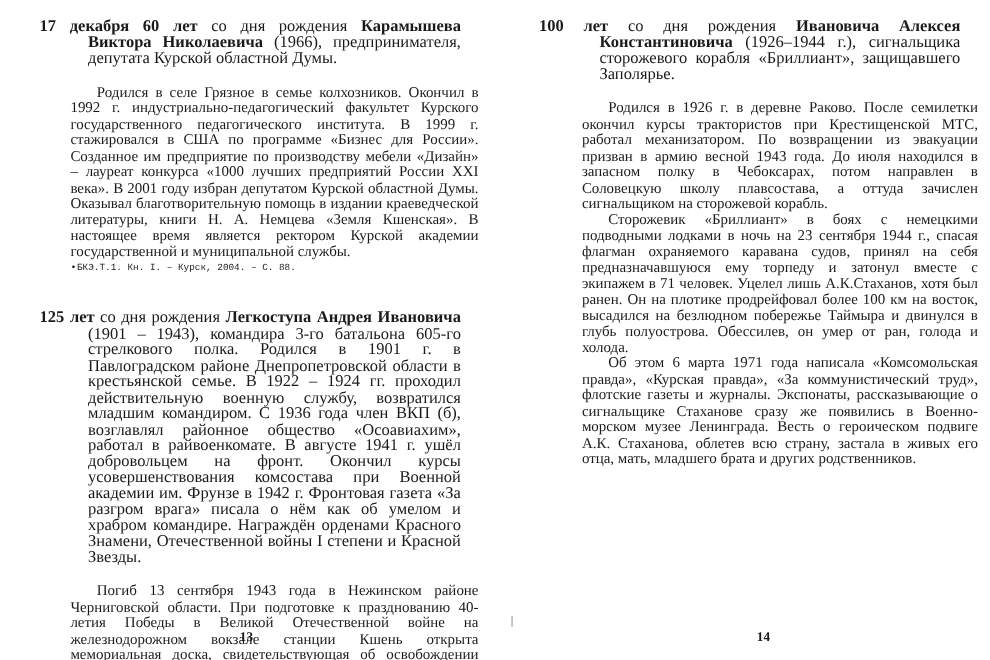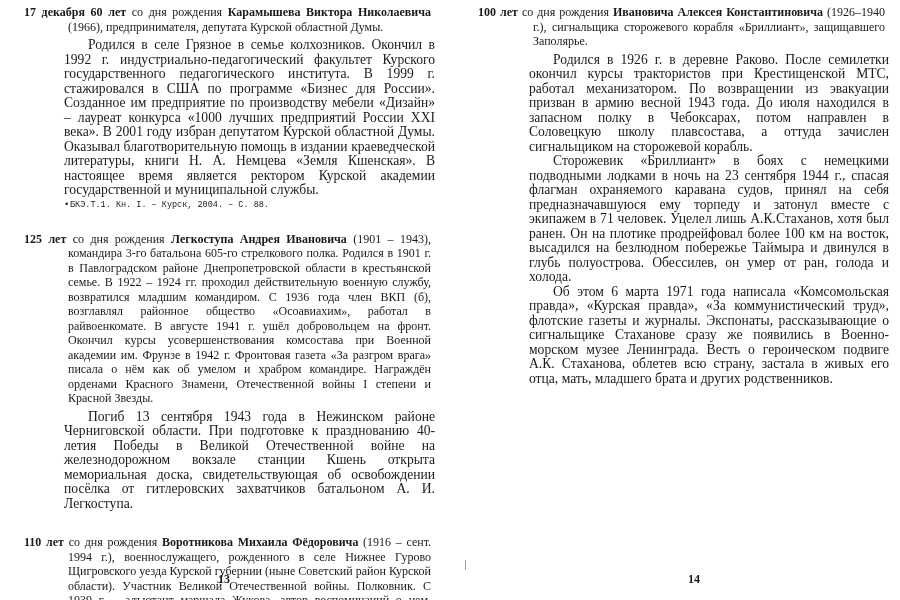--- a/index.html
+++ b/index.html
@@ -9,21 +9,21 @@
     font-family: "Liberation Serif", "DejaVu Serif", serif;
   }
   .page { position: absolute; top: 0; height: 600px; }
   .page-left { left: 0; width: 450px; }
   .page-right { left: 450px; width: 450px; }
   .entries { position: absolute; }
   .page-left .entries { left: 20px; width: 415px; top: 1px; }
   .page-right .entries { left: 24px; width: 415px; top: 1px; }
   .entry { margin: 0; }
   .head {
-    font-size: 12px; line-height: 14.5px; margin: 4px;
+    font-size: 15px; line-height: 14.5px; margin: 16px;
     text-align: justify; padding-left: 44px; text-indent: -44px;
   }
   .page-right .head { padding-left: 55px; text-indent: -55px; }
   .head b { font-weight: bold; }
   .para {
     font-size: 13.6px; line-height: 14.5px; margin: 0;
     text-align: justify; padding-left: 44px; text-indent: 24px;
   }
   .page-right .para { padding-left: 55px; }
   .refs { list-style: none; margin: 2px 0 0 0; padding: 0 0 0 44px; }
@@ -76,20 +76,20 @@
     </div>
   </div>
   <div class="page-num">13</div>
 </div>
 
 <div class="cursor-mark"></div>
 
 <div class="page page-right">
   <div class="entries">
     <div class="entry">
-      <p class="head"><b>100 лет</b><span> со дня рождения </span><b>Ивановича Алексея Константиновича</b><span> (1926–1940 г.), сигнальщика сторожевого корабля «Бриллиант», защищавшего Заполярье.</span></p>
+      <p class="head"><b>100 лет</b><span> со дня рождения </span><b>Ивановича Алексея Константиновича</b><span> (1926–1944 г.), сигнальщика сторожевого корабля «Бриллиант», защищавшего Заполярье.</span></p>
       <p class="para">Родился в 1926 г. в деревне Раково. После семилетки окончил курсы трактористов при Крестищенской МТС, работал механизатором. По возвращении из эвакуации призван в армию весной 1943 года. До июля находился в запасном полку в Чебоксарах, потом направлен в Соловецкую школу плавсостава, а оттуда зачислен сигнальщиком на сторожевой корабль.</p>
       <p class="para">Сторожевик «Бриллиант» в боях с немецкими подводными лодками в ночь на 23 сентября 1944 г., спасая флагман охраняемого каравана судов, принял на себя предназначавшуюся ему торпеду и затонул вместе с экипажем в 71 человек. Уцелел лишь А.К.Стаханов, хотя был ранен. Он на плотике продрейфовал более 100 км на восток, высадился на безлюдном побережье Таймыра и двинулся в глубь полуострова. Обессилев, он умер от ран, голода и холода.</p>
       <p class="para">Об этом 6 марта 1971 года написала «Комсомольская правда», «Курская правда», «За коммунистический труд», флотские газеты и журналы. Экспонаты, рассказывающие о сигнальщике Стаханове сразу же появились в Военно-морском музее Ленинграда. Весть о героическом подвиге А.К. Стаханова, облетев всю страну, застала в живых его отца, мать, младшего брата и других родственников.</p>
     </div>
   </div>
   <div class="page-num">14</div>
 </div>
 
 </body></html>

